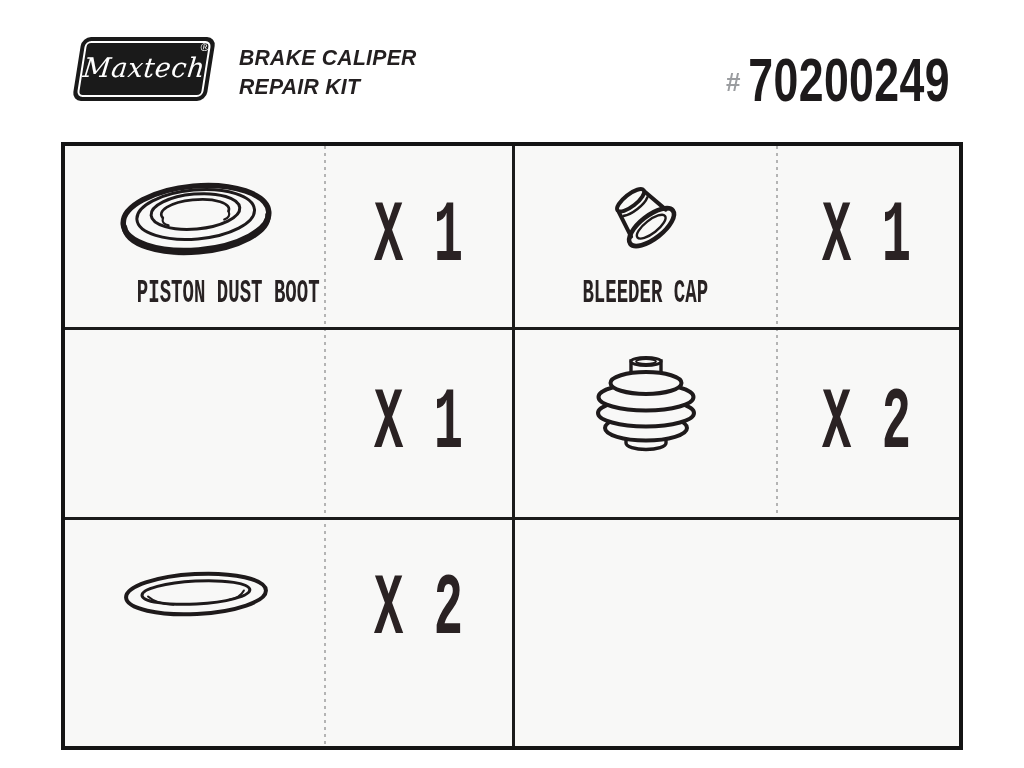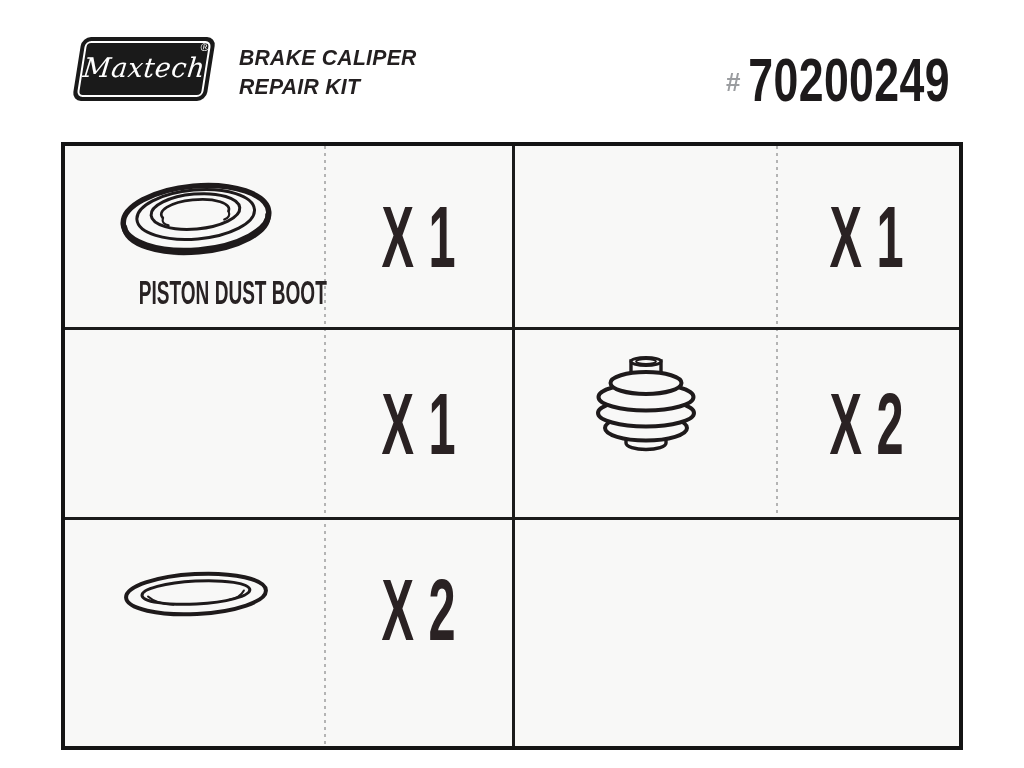--- a/index.html
+++ b/index.html
@@ -35,21 +35,21 @@
   }
   .pn-number {
     position:absolute; right:74px; top:44px;
     font-size:62px; font-weight:bold; color:#1d1a1b; white-space:nowrap;
     transform:scaleX(0.72); transform-origin:right top; letter-spacing:0.5px;
   }
 
   
   .table {
     position:absolute; left:61px; top:142px; width:902px; height:608px;
-    background:#f8f8f7; border:4px solid #141414; box-sizing:border-box;
+    background:#f8f8f7; border:4px solid #141414; box-sizing:border-box;font-family:Liberation Mono, monospace;
   }
   .vline-main  { position:absolute; left:447px; top:0; width:3px; height:100%; background:#1b1b1b; }
   .hline       { position:absolute; left:0; width:100%; height:3px; background:#1b1b1b; }
   .hline.r1    { top:181px; }
   .hline.r2    { top:371px; }
   .dotted {
     position:absolute; width:2px;
     background:repeating-linear-gradient(to bottom,#b4b4b4 0 3px,rgba(0,0,0,0) 3px 7px);
   }
   .dotted.left  { left:259px; top:0; height:100%; }
@@ -128,20 +128,37 @@
         <div class="label-wrap">
           <span class="part-label">PISTON DUST BOOT</span>
         </div>
       </div>
       <div class="qty-zone">
         <span class="qty">X 1</span>
       </div>
     </div>
 
     <div class="cell c2">
+      <div class="part-zone">
+        <div class="icon-wrap">
+          <svg class="part-icon" width="96" height="92" viewBox="0 0 96 92">
+            <g transform="rotate(-38 48 46)">
+              <ellipse cx="48" cy="21" rx="16.5" ry="6" stroke-width="4"></ellipse>
+              <path d="M 31.5 23 L 26 50" stroke-width="4"></path>
+              <path d="M 64.5 23 L 70 50" stroke-width="4"></path>
+              <path d="M 33 29 A 17.5 6.3 0 0 0 63 29" stroke-width="2.6"></path>
+              <ellipse cx="48" cy="55" rx="27" ry="11.5" stroke-width="4.6"></ellipse>
+              <ellipse cx="48" cy="54.5" rx="17.5" ry="6.5" stroke-width="2.4"></ellipse>
+            </g>
+          </svg>
+        </div>
+        <div class="label-wrap">
+          <span class="part-label">BLEEDER CAP</span>
+        </div>
+      </div>
       <div class="qty-zone">
         <span class="qty">X 1</span>
       </div>
     </div>
 
     <div class="cell c3">
       <div class="qty-zone">
         <span class="qty">X 1</span>
       </div>
     </div>

